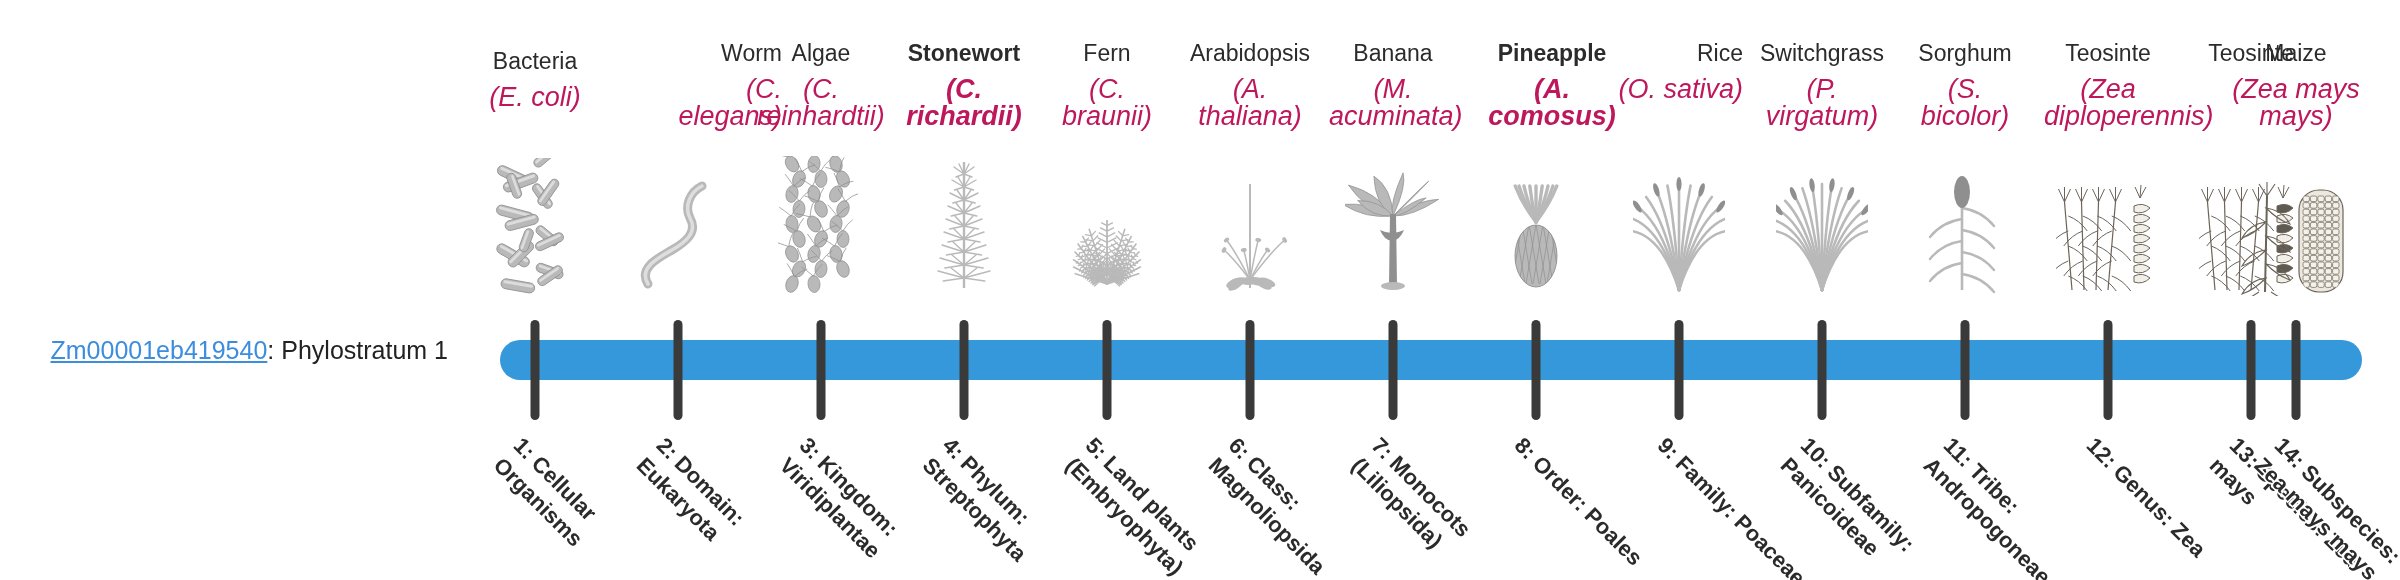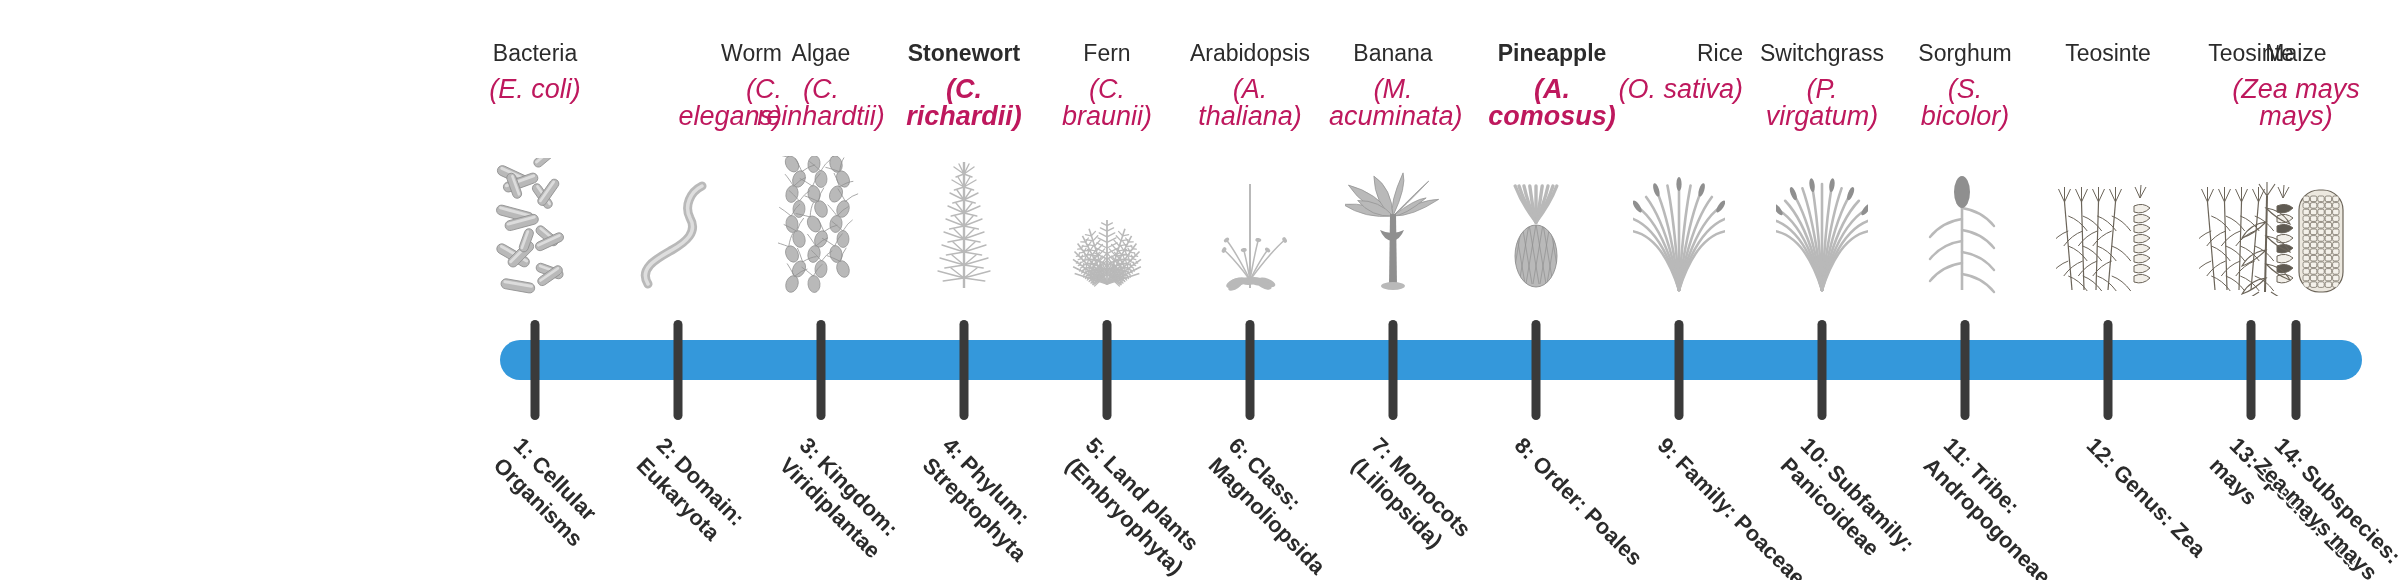--- a/index.html
+++ b/index.html
@@ -117,25 +117,28 @@
        1.5px  1.5px 0 #ffffff;
     white-space: normal;
     pointer-events: none;
   }
 </style>
 </head>
 <body>
 
 <div id="canvas">
 
+  <div id="row-label">
+    <span class="gene">Zm00001eb419540</span><span>: </span><span>Phylostratum 1</span>
+  </div>
 
   <div id="bar"></div>
 
   <div id="species-layer">
-      <div class="species" style="left: 535px;">
+      <div class="species" style="left: 535px; margin-top: 8px;">
         <div class="common">Bacteria</div>
         <div class="latin">(E. coli)</div>
       </div>
       <div class="species" style="left: 718px; text-align: right;">
         <div class="common">Worm</div>
         <div class="latin">(C. elegans)</div>
       </div>
       <div class="species" style="left: 821px;">
         <div class="common">Algae</div>
         <div class="latin">(C. reinhardtii)</div>
@@ -167,20 +170,21 @@
       <div class="species" style="left: 1822px;">
         <div class="common">Switchgrass</div>
         <div class="latin">(P. virgatum)</div>
       </div>
       <div class="species" style="left: 1965px;">
         <div class="common">Sorghum</div>
         <div class="latin">(S. bicolor)</div>
       </div>
       <div class="species" style="left: 2108px;">
         <div class="common">Teosinte</div>
+        <div class="latin">(Zea diploperennis)</div>
       </div>
       <div class="species" style="left: 2251px;">
         <div class="common">Teosinte</div>
       </div>
       <div class="species" style="left: 2296px;">
         <div class="common">Maize</div>
         <div class="latin">(Zea mays mays)</div>
       </div>
     </div>
   <div id="art-layer">

